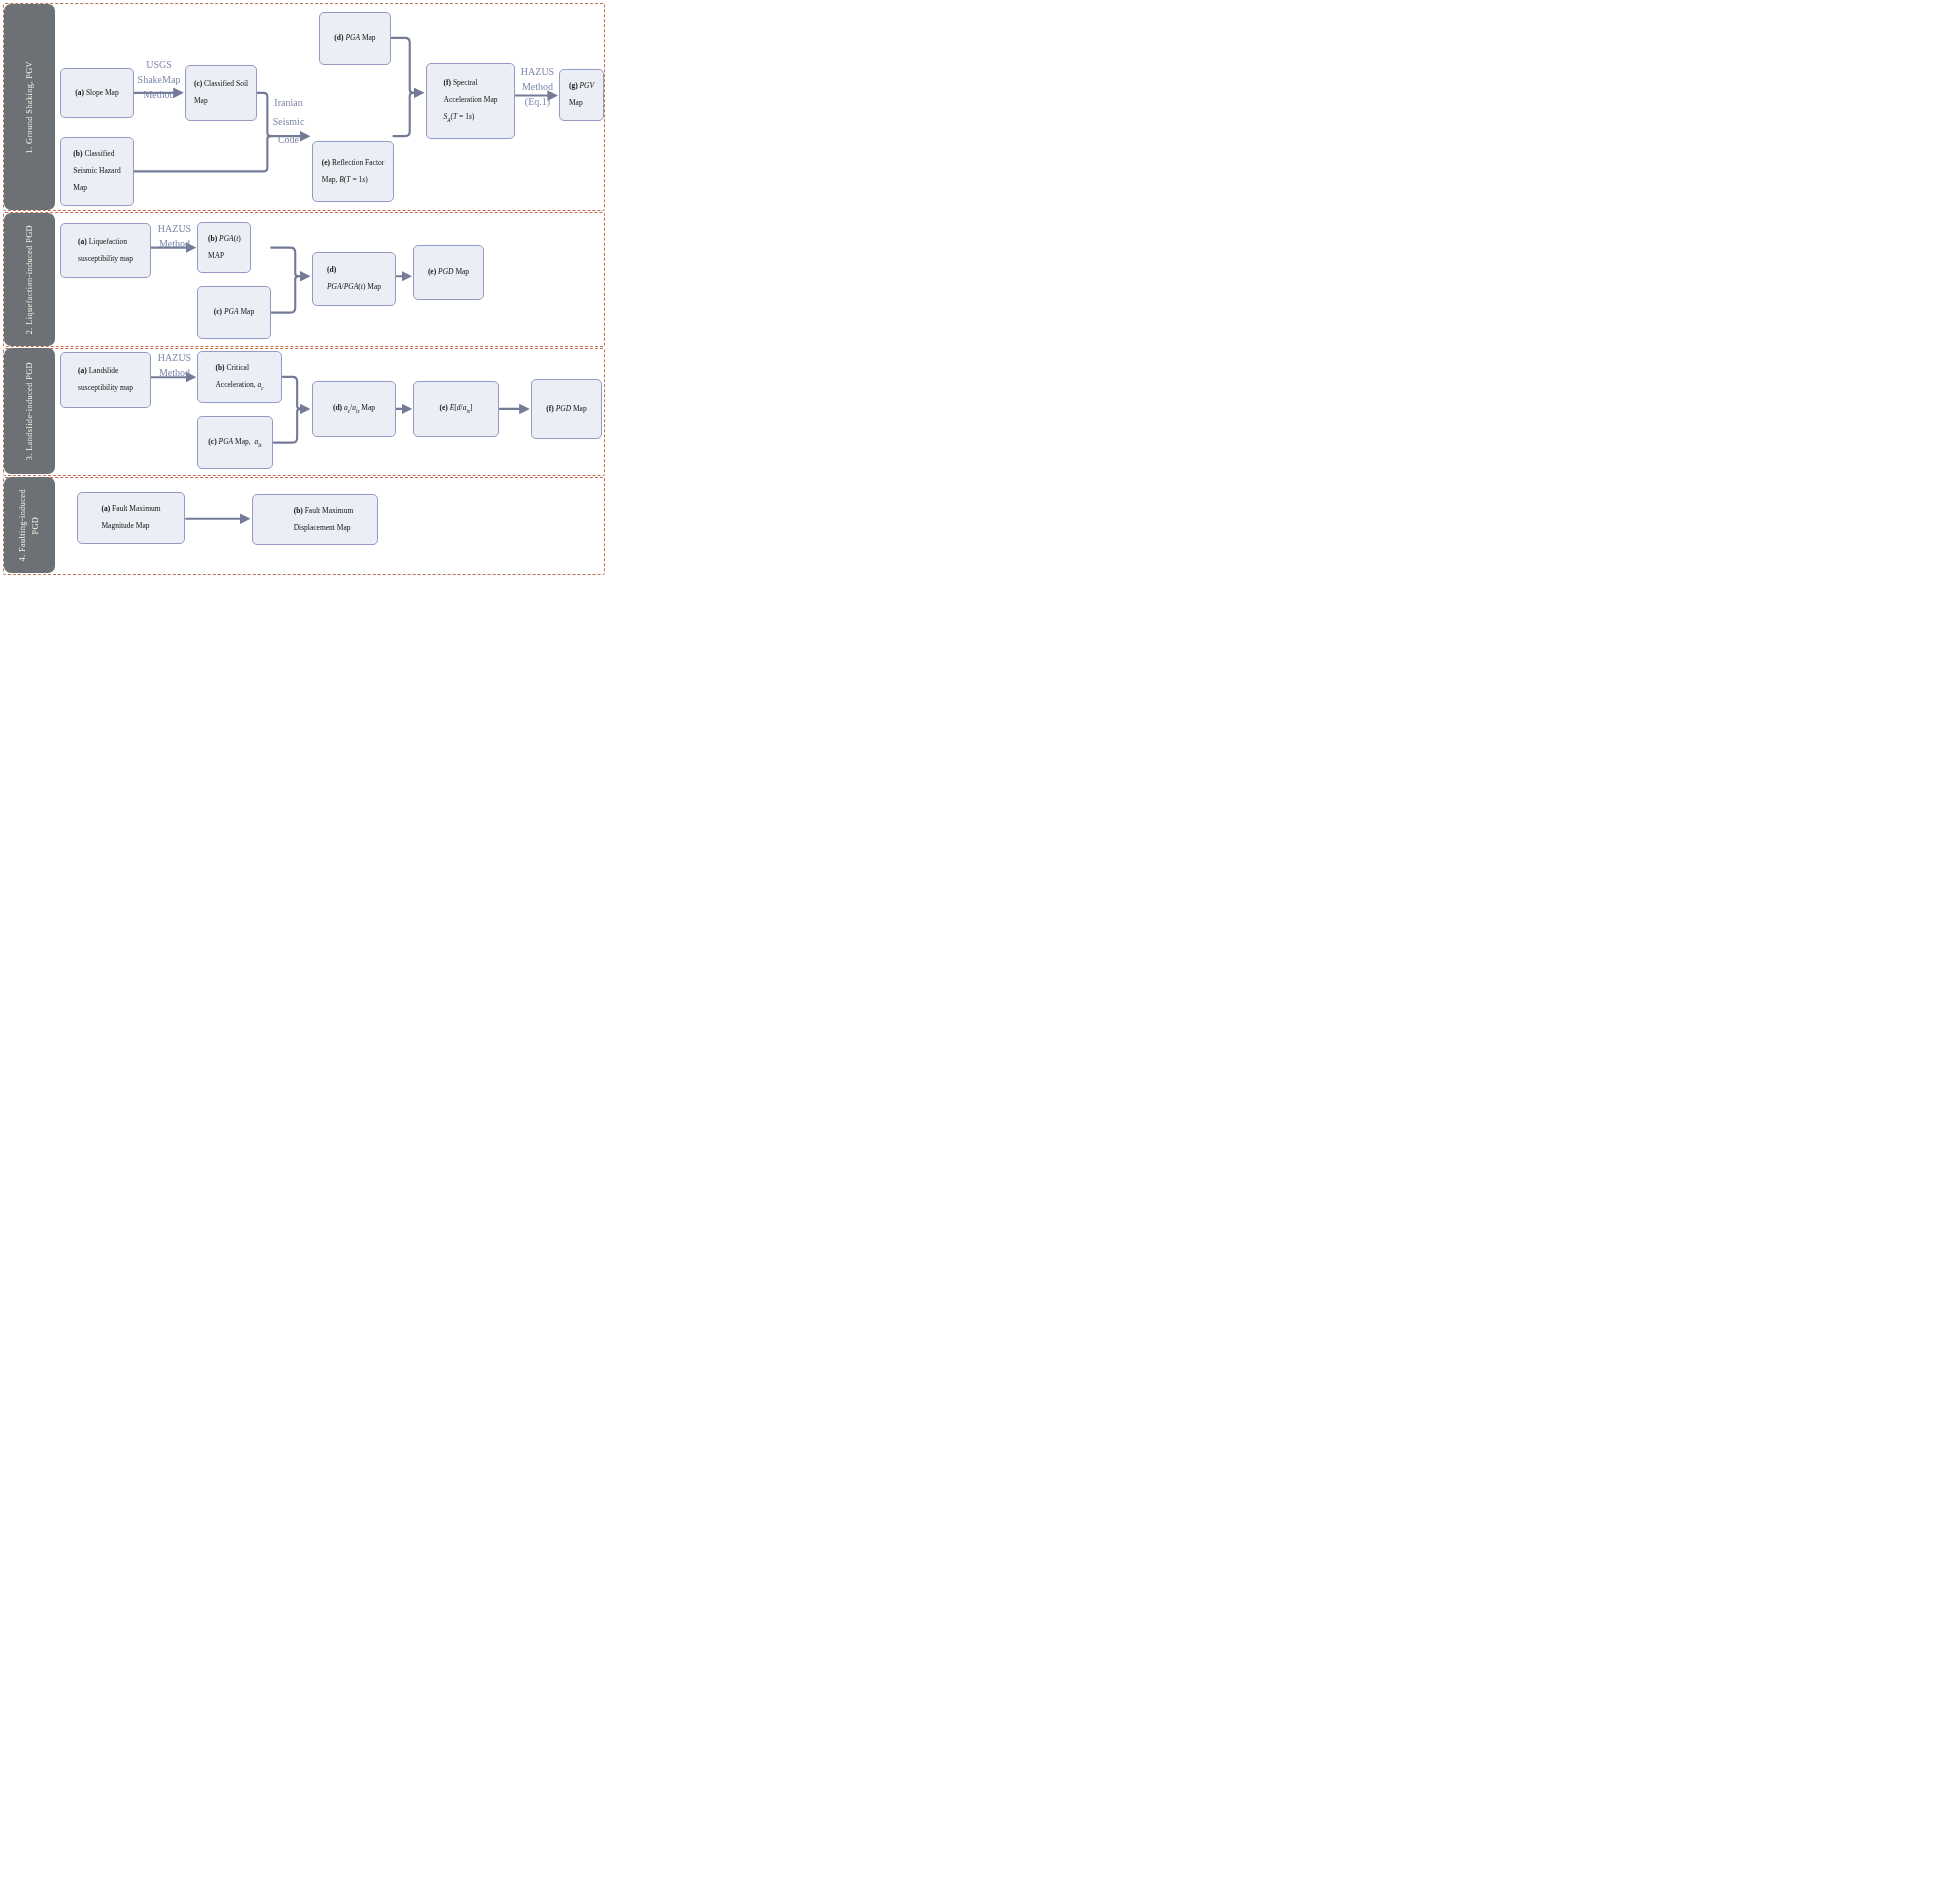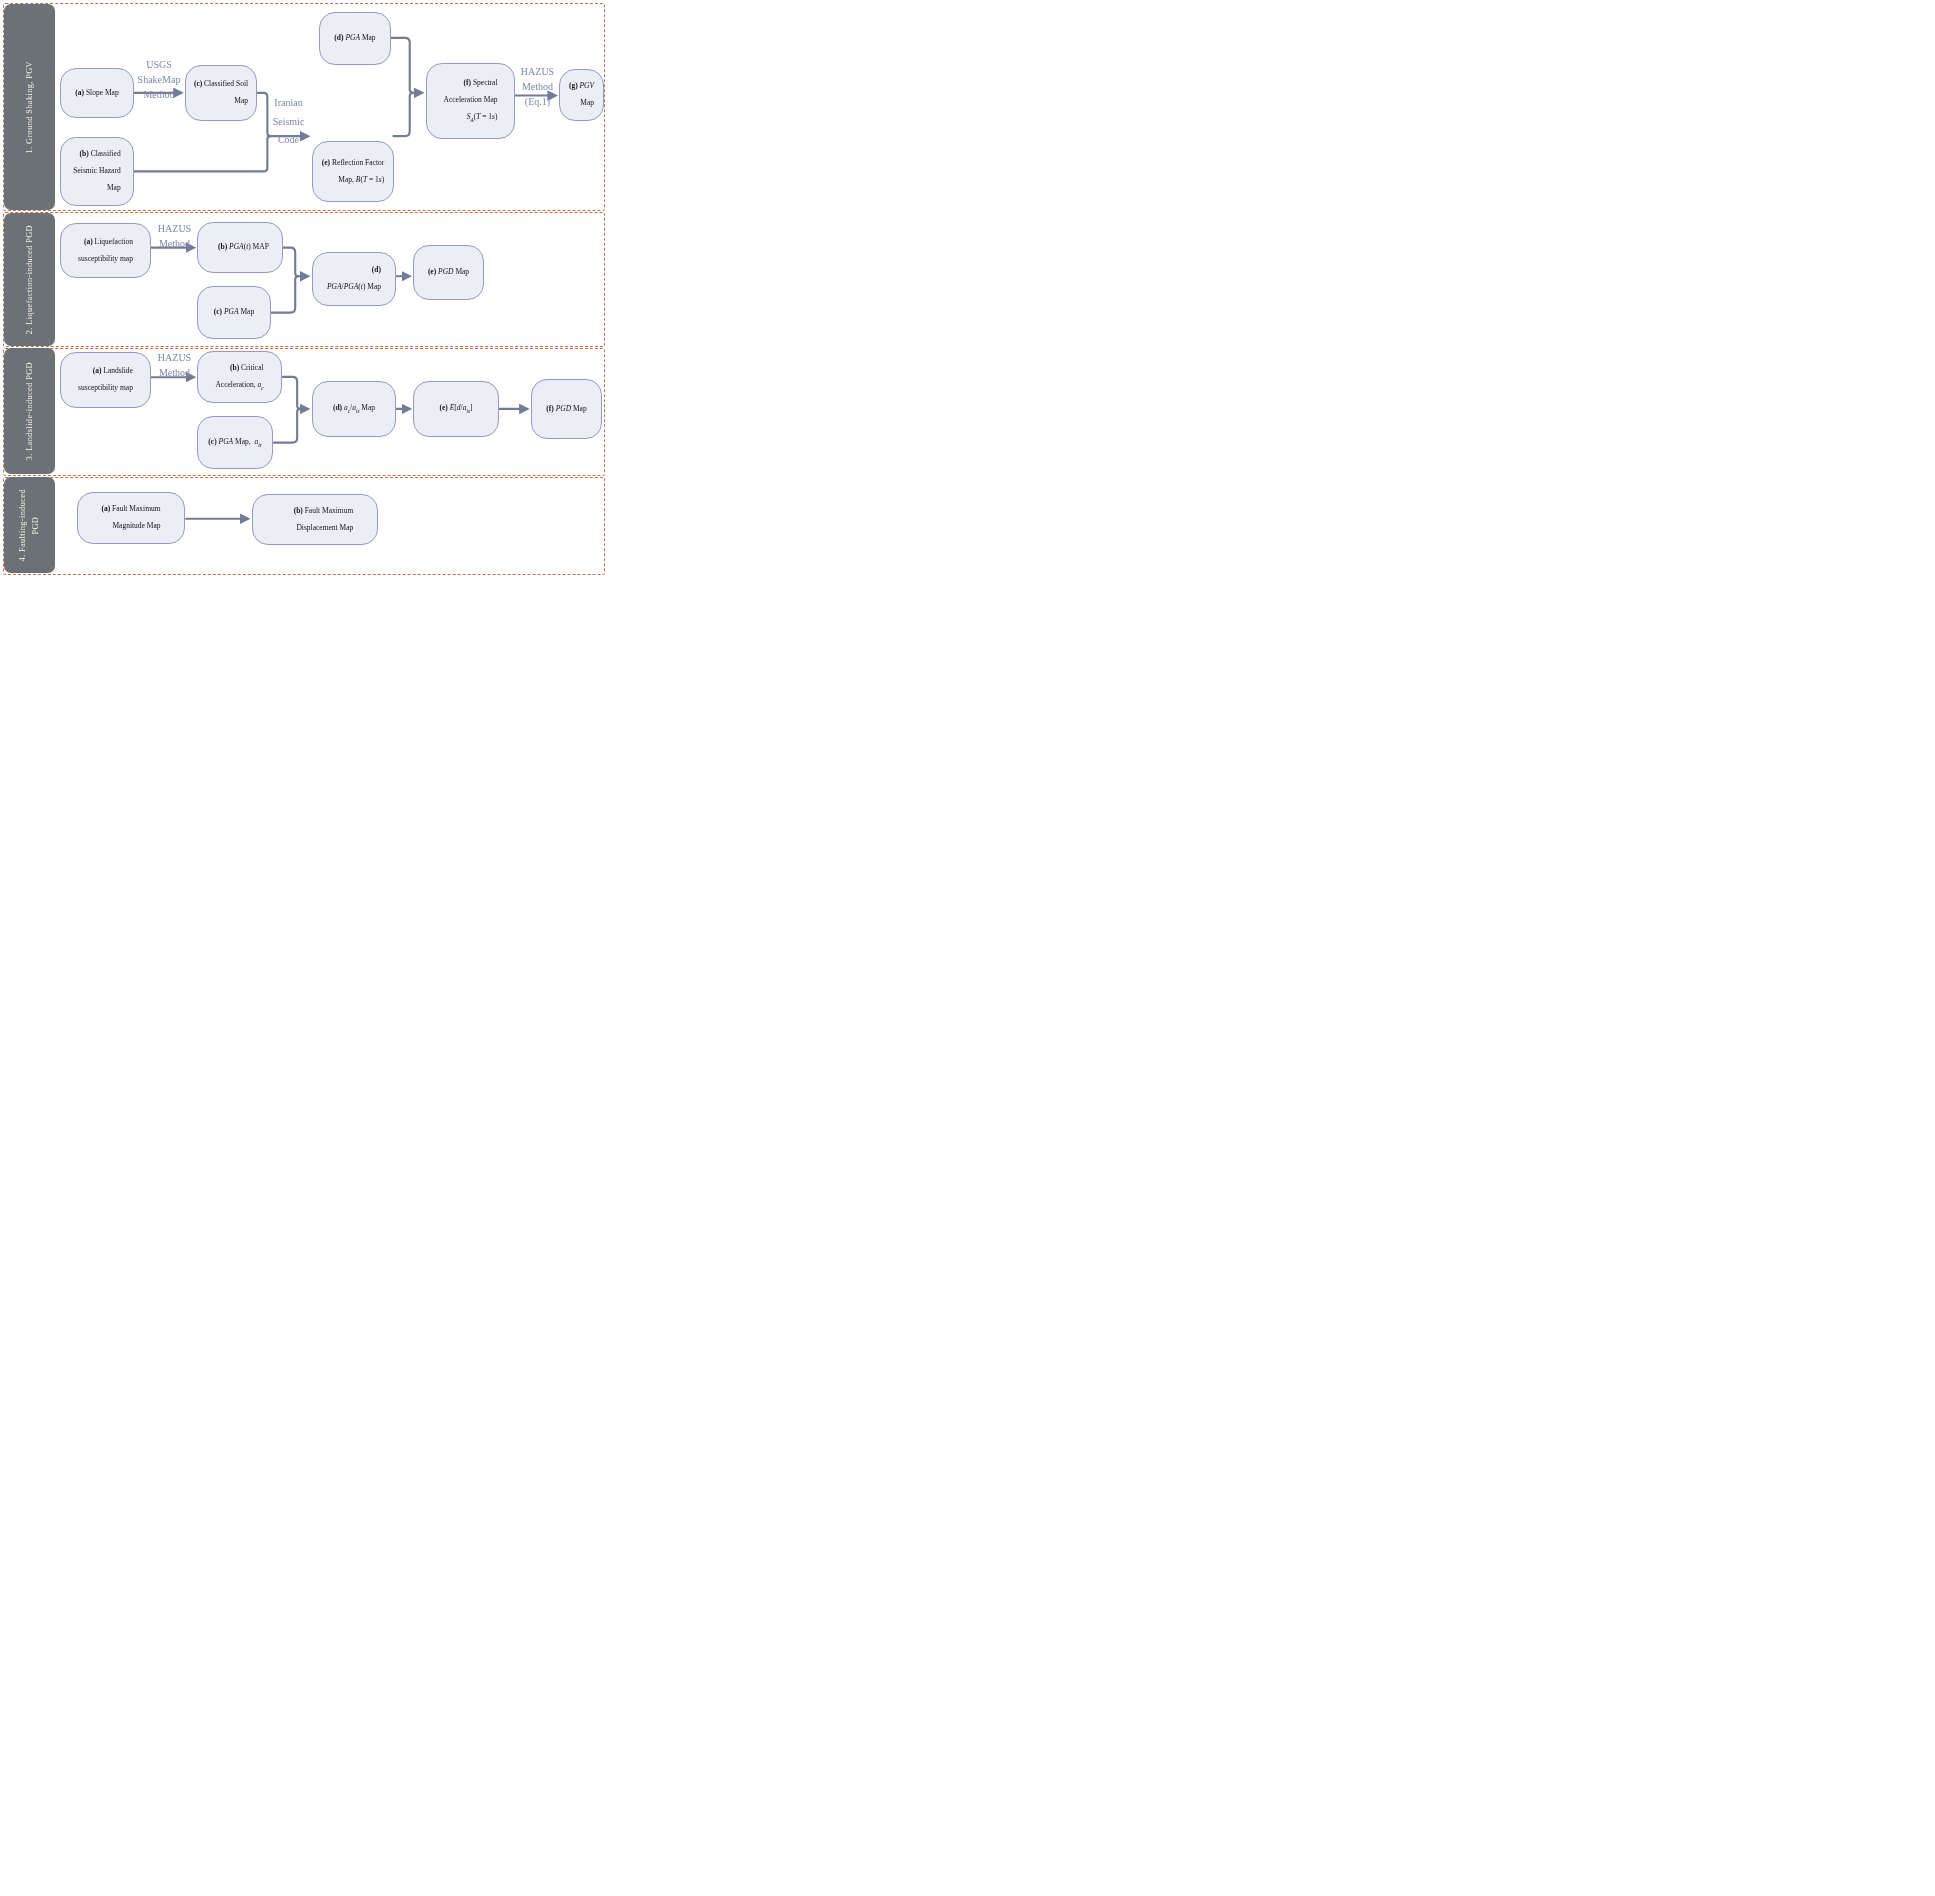--- a/index.html
+++ b/index.html
@@ -15,23 +15,23 @@
   .side-label{
     position:absolute;left:3.9px;width:51px;background:#6b7175;border-radius:7px;
     display:flex;align-items:center;justify-content:center;z-index:3;
   }
   .vtext{
     writing-mode:vertical-rl;transform:rotate(180deg);
     color:#f7f3e9;font-size:8.3px;letter-spacing:0.4px;text-align:center;
     line-height:1.6;
   }
   .node{
-    position:absolute;background:#ebeef4;border:0.8px solid #959ac4;border-radius:16px;
+    position:absolute;background:#ebeef4;border:0.8px solid #959ac4;border-radius:5px;
     box-sizing:border-box;display:flex;align-items:center;justify-content:center;
-    text-align:right;font-size:7.5px;color:#131313;line-height:2.25;z-index:4;
+    text-align:left;font-size:7.5px;color:#131313;line-height:2.25;z-index:4;
     padding:1.5px 3.1px;
   }
   .node b{font-weight:bold;}
   .node i{font-style:italic;}
   .node sub{font-size:0.7em;}
   .alabel{
     position:absolute;text-align:center;color:#7d87aa;font-size:10px;line-height:1.5;
     z-index:4;
   }
   .alabel.tall{line-height:1.85;}
@@ -116,21 +116,21 @@
     <span><b>(g)</b> <i>PGV</i><br>Map</span>
     </div>
 
   <div class="alabel" style="left:132px;top:57px;width:54px;">USGS<br>ShakeMap<br>Method</div>
   <div class="alabel tall" style="left:269px;top:94px;width:39px;">Iranian<br>Seismic<br>Code</div>
   <div class="alabel" style="left:518px;top:64px;width:39px;">HAZUS<br>Method<br>(Eq.1)</div>
 
   <div class="node" style="left:60px;top:223px;width:91px;height:55px;">
     <span><b>(a)</b> Liquefaction<br>susceptibility map</span>
     </div>
-  <div class="node" style="left:197px;top:222px;width:86px;height:51px;padding-left:10px;">
+  <div class="node" style="left:197px;top:222px;width:54px;height:51px;padding-left:10px;">
     <span><b>(b)</b> <i>PGA</i>(<i>t</i>) MAP</span>
     </div>
   <div class="node" style="left:197px;top:286px;width:74px;height:53px;">
     <span><b>(c)</b> <i>PGA</i> Map</span>
     </div>
   <div class="node" style="left:312px;top:252px;width:84px;height:54px;">
     <span><b>(d)</b><br><i>PGA</i>/<i>PGA</i>(<i>t</i>) Map</span>
     </div>
   <div class="node" style="left:413px;top:245px;width:71px;height:55px;">
     <span><b>(e)</b> <i>PGD</i> Map</span>

